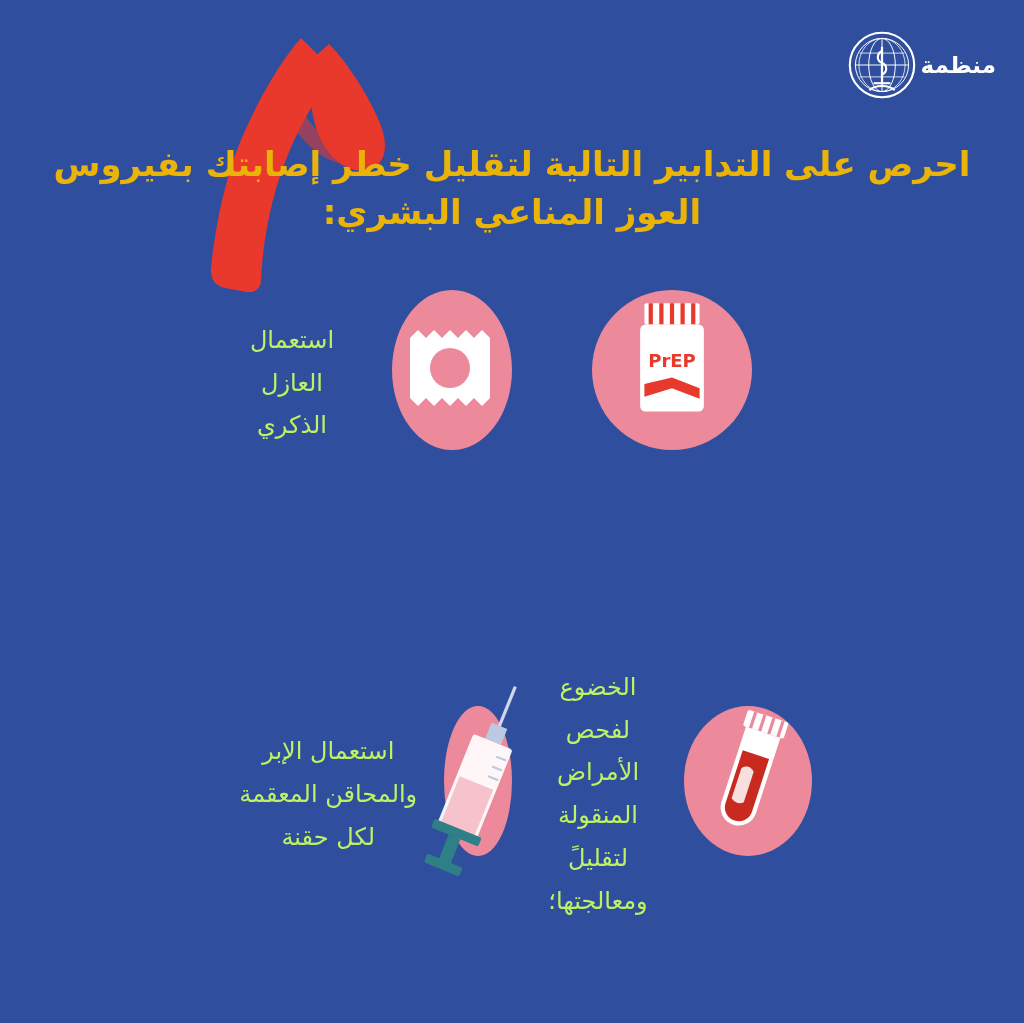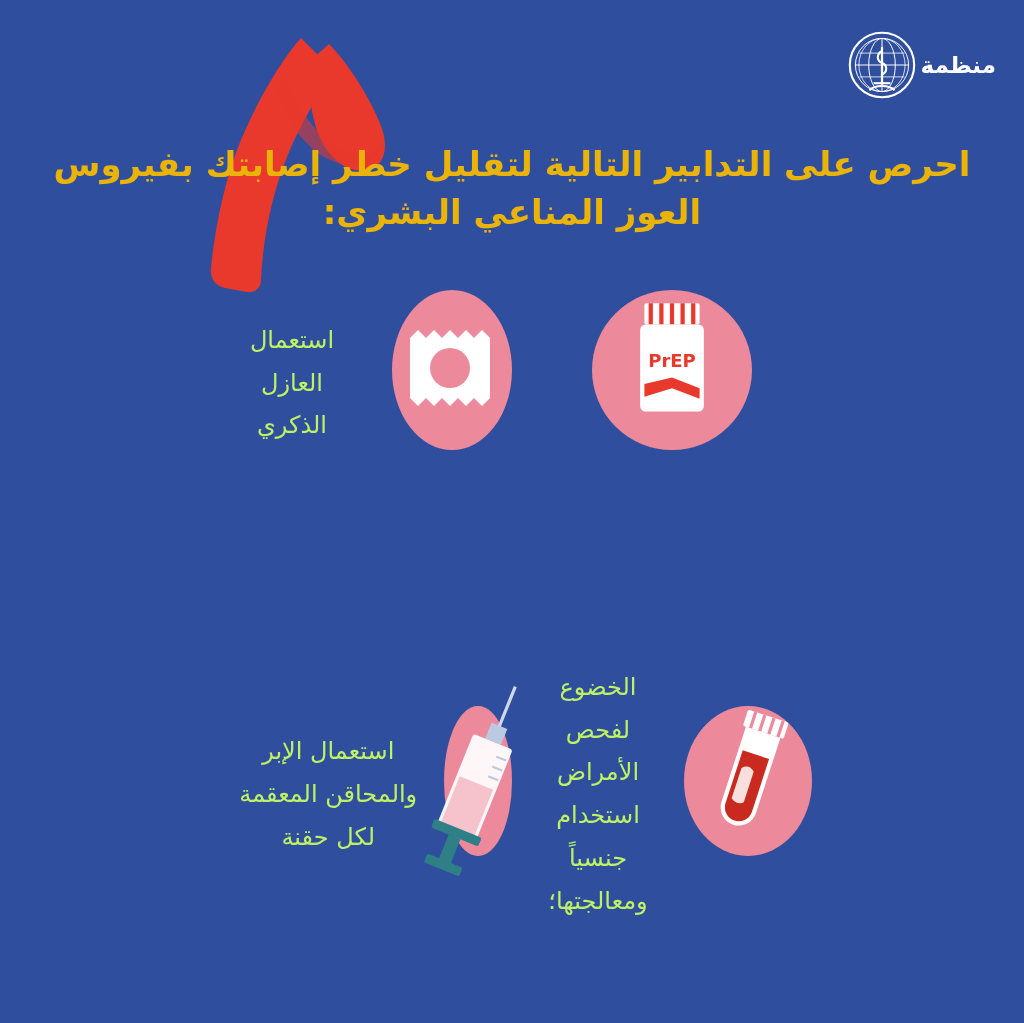--- a/index.html
+++ b/index.html
@@ -238,16 +238,16 @@
               <rect x="64" y="8" width="3" height="16"></rect>
               <rect x="73" y="8" width="3" height="16"></rect>
             </g>
             <path d="M43 24 h34 v74 a17 17 0 0 1 -34 0 z" fill="#ffffff"></path>
             <path d="M47 46 h26 v52 a13 13 0 0 1 -26 0 z" fill="#c92a20"></path>
             <path d="M51 62 q6 -6 12 0 l0 30 a9 9 0 0 1 -12 0 z" fill="#ffffff" opacity="0.85"></path>
           </g>
         </svg>
       </span>
     </div>
-    <div class="caption">الخضوع لفحص الأمراض استخدام جنسياً ومعالجتها؛</div>
+    <div class="caption">الخضوع لفحص الأمراض المنقولة لتقليلً ومعالجتها؛</div>
   </div>
 
 </div>
 
 </body></html>

